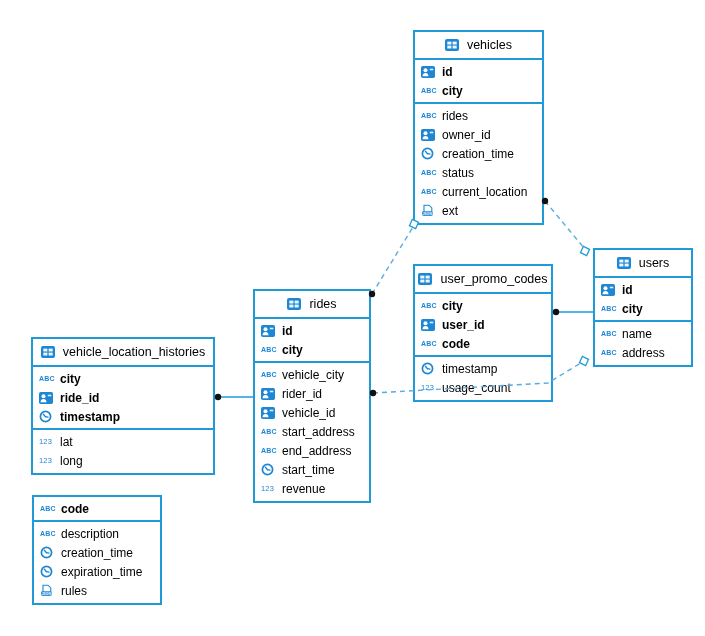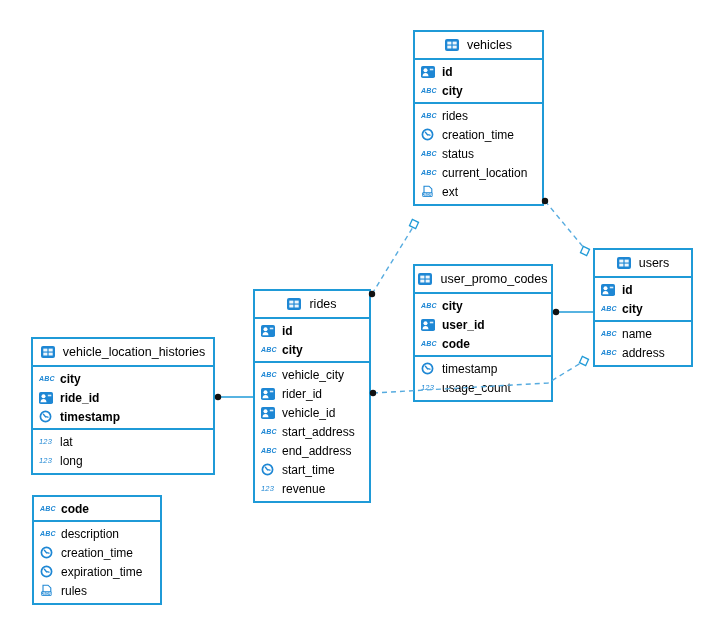--- a/index.html
+++ b/index.html
@@ -15,21 +15,21 @@
     border-bottom:2px solid var(--accent);font-size:12.5px;color:#000;white-space:nowrap;
   }
   .section-pk{border-bottom:2px solid var(--accent);padding:2px 0;}
   .section-cols{padding:2px 0 3px 0;}
   .row{
     height:19px;display:flex;align-items:center;gap:5px;padding:0 6px;
     font-size:12px;color:#000;white-space:nowrap;
   }
   .row.pk .label{font-weight:bold;}
   .col-icon{flex:0 0 16px;width:16px;display:flex;justify-content:flex-start;align-items:center;}
-  .txt-icon{font-size:7px;font-weight:bold;color:var(--icon);letter-spacing:.2px;line-height:1;font-style:italic;}
+  .txt-icon{font-size:7px;font-weight:bold;color:var(--icon);letter-spacing:.2px;line-height:1;}
   .txt-icon.num{font-weight:400;font-size:7.5px;}
 </style>
 </head>
 <body>
 
 <div class="canvas" id="canvas">
   <svg class="relations" id="relations" width="705" height="636" viewBox="0 0 705 636">
       <path d="M 545 201 L 589 254" fill="none" stroke="#56abdf" stroke-width="1.4" stroke-dasharray="5 4"></path>
       <circle cx="545" cy="201" r="3.2" fill="#111111"></circle>
       <rect x="-3.4" y="-3.4" width="6.8" height="6.8" transform="translate(585 251) rotate(25)" fill="#ffffff" stroke="#1f9ad7" stroke-width="1.3"></rect>
@@ -78,20 +78,31 @@
       </div>
       <div class="section-cols">
         <div class="row">
           <span class="col-icon">
             <span class="txt-icon">ABC</span>
           </span>
           <span class="label">rides</span>
         </div>
         <div class="row">
           <span class="col-icon">
+            <svg width="14" height="12" viewBox="0 0 14 12">
+              <rect width="14" height="12" rx="1.8" fill="#1e87d4"></rect>
+              <circle cx="4.5" cy="4.3" r="2" fill="#fff"></circle>
+              <path d="M1.5 10.2 Q1.8 6.9 4.5 6.9 Q7.2 6.9 7.5 10.2 Z" fill="#fff"></path>
+              <rect x="8.8" y="2.7" width="3.5" height="1.6" fill="#fff" opacity=".85"></rect>
+            </svg>
+          </span>
+          <span class="label">owner_id</span>
+        </div>
+        <div class="row">
+          <span class="col-icon">
             <svg width="13" height="13" viewBox="0 0 13 13">
               <circle cx="6.5" cy="6.5" r="5.1" fill="#fff" stroke="#1e87d4" stroke-width="1.7"></circle>
               <path d="M6.5 6.7 L4.4 4.3" stroke="#1e87d4" stroke-width="1.3" stroke-linecap="round" fill="none"></path>
               <path d="M6.5 6.7 L9 7.2" stroke="#1e87d4" stroke-width="1.3" stroke-linecap="round" fill="none"></path>
             </svg>
           </span>
           <span class="label">creation_time</span>
         </div>
         <div class="row">
           <span class="col-icon">

